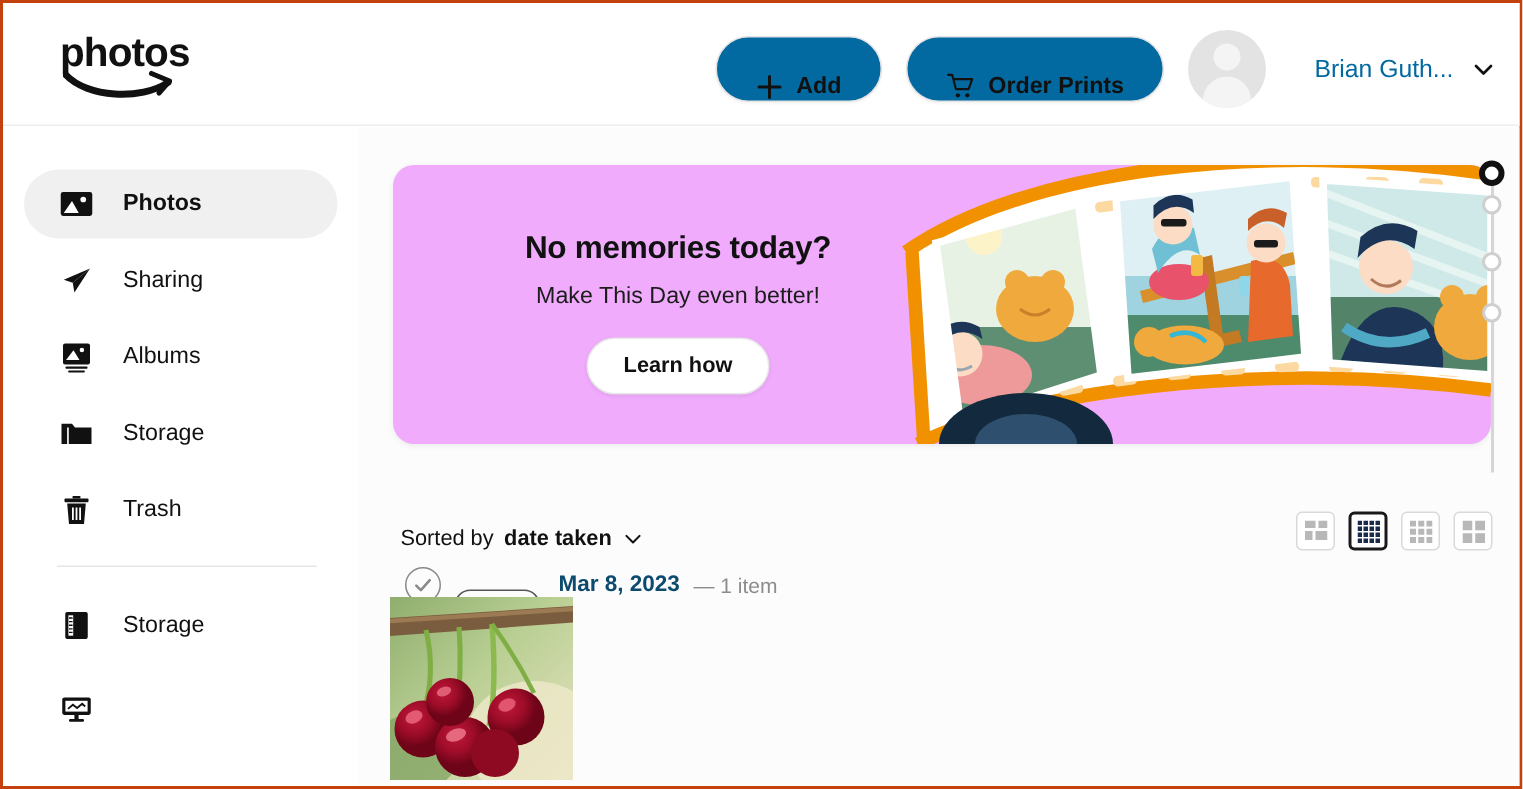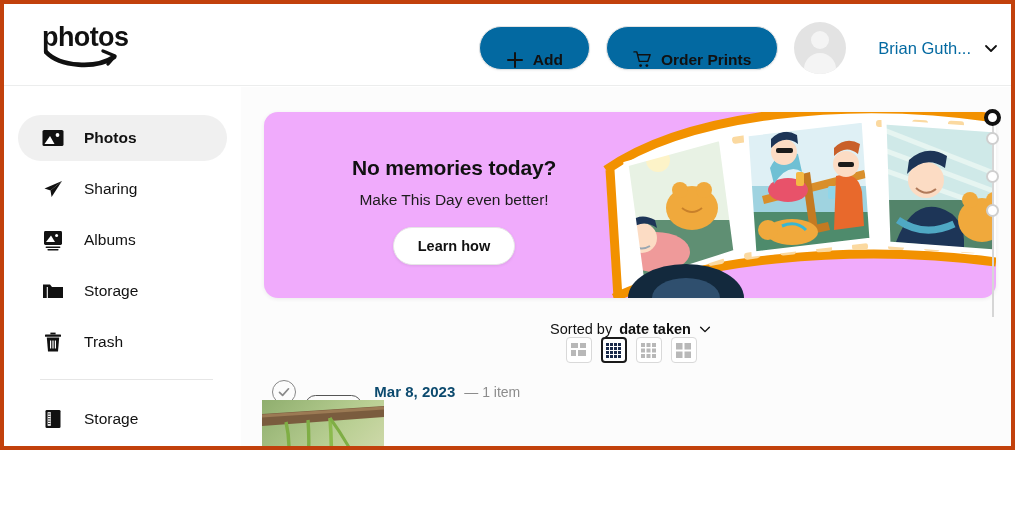--- a/index.html
+++ b/index.html
@@ -2,22 +2,22 @@
 <html><head>
 <meta charset="utf-8">
 <style>
   * { box-sizing: border-box; margin: 0; padding: 0; }
   html, body {
     width: 1015px; height: 526px;
     font-family: "Liberation Sans", sans-serif;
     background: #ffffff; overflow: hidden;
   }
   .window {
-    position: relative; width: 1015px; height: 450px;
-    border: 4px solid #c2410c; background: #ffffff; overflow: hidden;
+    position: relative; width: 1015px; height: 526px;
+    border: 2px solid #c2410c; background: #ffffff; overflow: hidden;
   }
 
   
   .header {
     position: absolute; left: 0; top: 0; width: 1013px; height: 82px;
     background: #ffffff; border-bottom: 1px solid #eceded;
     display: flex; align-items: center;
   }
   .logo { position: absolute; left: 38px; top: 18px; width: 95px; height: 46px; }
   .logo-text {
@@ -91,22 +91,22 @@
     display: inline-flex; align-items: center; justify-content: center;
     margin-top: 18px; height: 38px; padding: 0 24px;
     border: 1px solid #e6e6e6; border-radius: 19px; background: #fff;
     font-size: 14.5px; font-weight: 700; color: #111; cursor: pointer;
     box-shadow: 0 1px 3px rgba(0,0,0,.08);
   }
   .banner-art { position: absolute; right: 0; top: 0; width: 400px; height: 186px; }
 
   
   .sortbar {
-    position: absolute; left: 28px; top: 234px; right: 18px; height: 34px;
-    display: flex; align-items: center; justify-content: space-between; flex-direction: column;
+    position: absolute; left: 28px; top: 248px; right: 18px; height: 34px;
+    display: flex; align-items: flex-end; justify-content: space-between;
   }
   .sort-left { display: flex; align-items: center; gap: 7px; cursor: pointer; font-size: 14.5px; color: #111; }
   .sort-strong { font-weight: 700; }
   .view-modes { display: flex; align-items: center; gap: 9px; }
   .view-btn {
     width: 26px; height: 26px; border: 1px solid #d9d9d9; border-radius: 4px;
     background: #fff; display: flex; align-items: center; justify-content: center;
     cursor: pointer; padding: 0;
   }
   .view-btn.selected { border: 2px solid #1a1a1a; }

